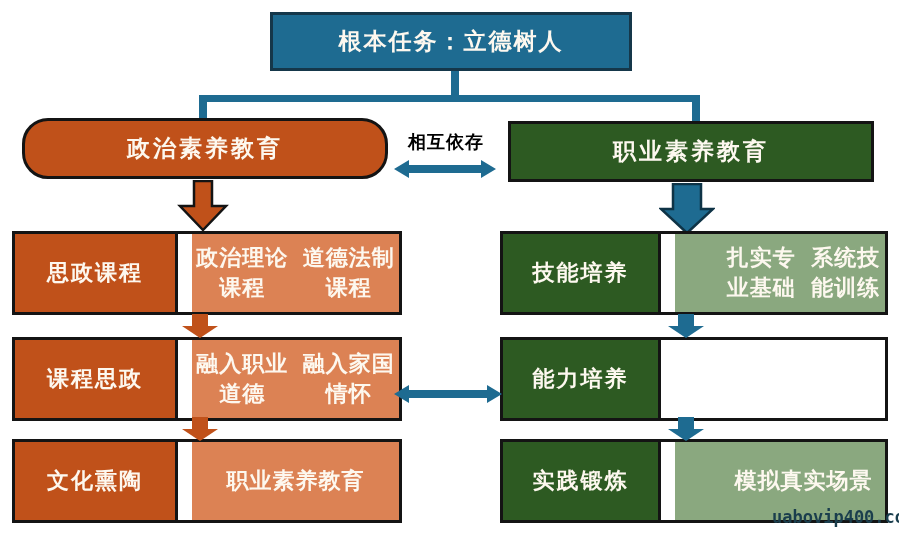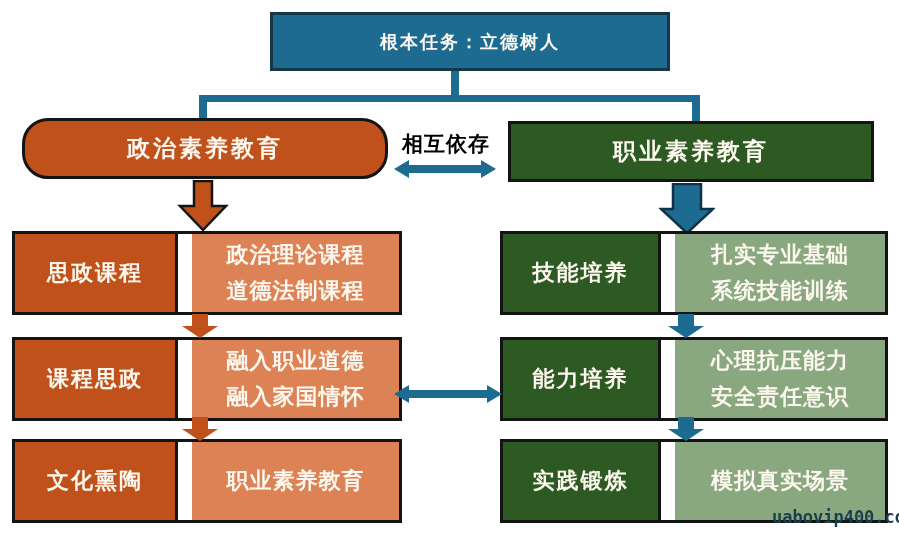--- a/index.html
+++ b/index.html
@@ -1,47 +1,47 @@
 <!DOCTYPE html>
 <html style="--teal: #1e6b91; --teal_dark: #15374a; --orange: #c0511a; --orange_light: #dc8254; --green: #2d5a22; --green_light: #8aa87f; --border_dark: #141414; --arrow_blue_dark: #0e3346; --box_text: #fdf8ef; --label_text: #000000; --watermark_color: #1a3e4d; --background: #ffffff;"><head>
 <meta charset="utf-8">
 <style>
   html,body{margin:0;padding:0;background:#fff;}
   .canvas{position:relative;width:899px;height:536px;background:var(--background,#fff);
           overflow:hidden;font-family:"DejaVu Sans","Liberation Sans",sans-serif;}
   .abs{position:absolute;box-sizing:border-box;}
   .box-text{color:var(--box_text,#fdf8ef);font-weight:bold;text-align:center;}
-  .top-box{left:270px;top:12px;width:400px;height:59px;background:var(--teal,#1e6b91);
+  .top-box{left:270px;top:12px;width:362px;height:59px;background:var(--teal,#1e6b91);
            border:3px solid var(--teal_dark,#15374a);display:flex;align-items:center;justify-content:center;
-           font-size:18px;letter-spacing:2px;}
+           font-size:23px;letter-spacing:2px;}
   .conn{background:var(--teal,#1e6b91);}
   .conn-v-center{left:451px;top:71px;width:8px;height:27px;}
   .conn-h{left:199px;top:95px;width:501px;height:7px;}
   .conn-v-left{left:199px;top:95px;width:8px;height:26px;}
   .conn-v-right{left:692px;top:95px;width:8px;height:29px;}
   .branch-header{height:61px;border:3px solid var(--border_dark,#141414);
                  display:flex;align-items:center;justify-content:center;font-size:23px;letter-spacing:3px;}
   .left-header{left:22px;top:118px;width:366px;background:var(--orange,#c0511a);border-radius:26px;}
   .right-header{left:508px;top:121px;width:366px;background:var(--green,#2d5a22);}
-  .relation-label{width:112px;text-align:center;font-size:21px;font-weight:bold;
+  .relation-label{width:112px;text-align:center;font-size:18px;font-weight:bold;
                   color:var(--label_text,#000);letter-spacing:1px;}
   .rel-top-label{left:390px;top:130px;}
   .rel-bottom-label{left:392px;top:350px;}
   .row{height:84px;border:3px solid var(--border_dark,#141414);display:flex;gap:8px;}
   .row-left{left:12px;width:390px;}
   .row-right{left:500px;width:388px;}
   .row-y0{top:231px;} .row-y1{top:337px;} .row-y2{top:439px;}
   .cell-label{flex:none;display:flex;align-items:center;justify-content:center;
               border-right:3px solid var(--border_dark,#141414);font-size:22px;letter-spacing:2px;}
   .row-left .cell-label{width:160px;background:var(--orange,#c0511a);}
   .row-right .cell-label{width:155px;background:var(--green,#2d5a22);}
-  .cell-detail{flex:1;display:flex;flex-direction:column;align-items:center;justify-content:center;
+  .cell-detail{flex:1;display:flex;flex-direction:row;align-items:center;justify-content:center;
                gap:6px;font-size:22px;letter-spacing:1px;margin-left:6px;}
   .row-left .cell-detail{background:var(--orange_light,#dc8254);}
-  .row-right .cell-detail{background:var(--green_light,#8aa87f);}
+  .row-right .cell-detail{background:var(--green_light,#8aa87f);padding-left:47px;}
   svg.fill-orange polygon{fill:var(--orange,#c0511a);stroke:var(--border_dark,#141414);stroke-width:2.5;}
   svg.fill-teal-outline polygon{fill:var(--teal,#1e6b91);stroke:var(--arrow_blue_dark,#0e3346);stroke-width:2.5;}
   svg.fill-orange-plain polygon{fill:var(--orange,#c0511a);}
   svg.fill-teal-plain polygon{fill:var(--teal,#1e6b91);}
   .watermark{left:772px;top:507px;font-family:"DejaVu Sans Mono","Liberation Mono",monospace;
              font-weight:bold;font-size:17px;color:var(--watermark_color,#1a3e4d);white-space:nowrap;}
 </style>
 </head>
 <body>
 
@@ -98,24 +98,20 @@
 
   <div class="abs row row-right row-y0">
     <div class="cell-label box-text">技能培养</div>
     <div class="cell-detail box-text">
       <div>扎实专业基础</div>
       <div>系统技能训练</div>
     </div>
   </div>
   <div class="abs row row-right row-y1">
     <div class="cell-label box-text">能力培养</div>
-    <div class="cell-detail box-text">
-      <div>心理抗压能力</div>
-      <div>安全责任意识</div>
-    </div>
   </div>
   <div class="abs row row-right row-y2">
     <div class="cell-label box-text">实践锻炼</div>
     <div class="cell-detail box-text">
       <div>模拟真实场景</div>
     </div>
   </div>
 
   <svg class="abs fill-orange-plain" style="left:180px;top:314px;" width="40" height="25" viewBox="0 0 40 25">
     <polygon points="12,0 28,0 28,12 38,12 20,24 2,12 12,12"></polygon>

